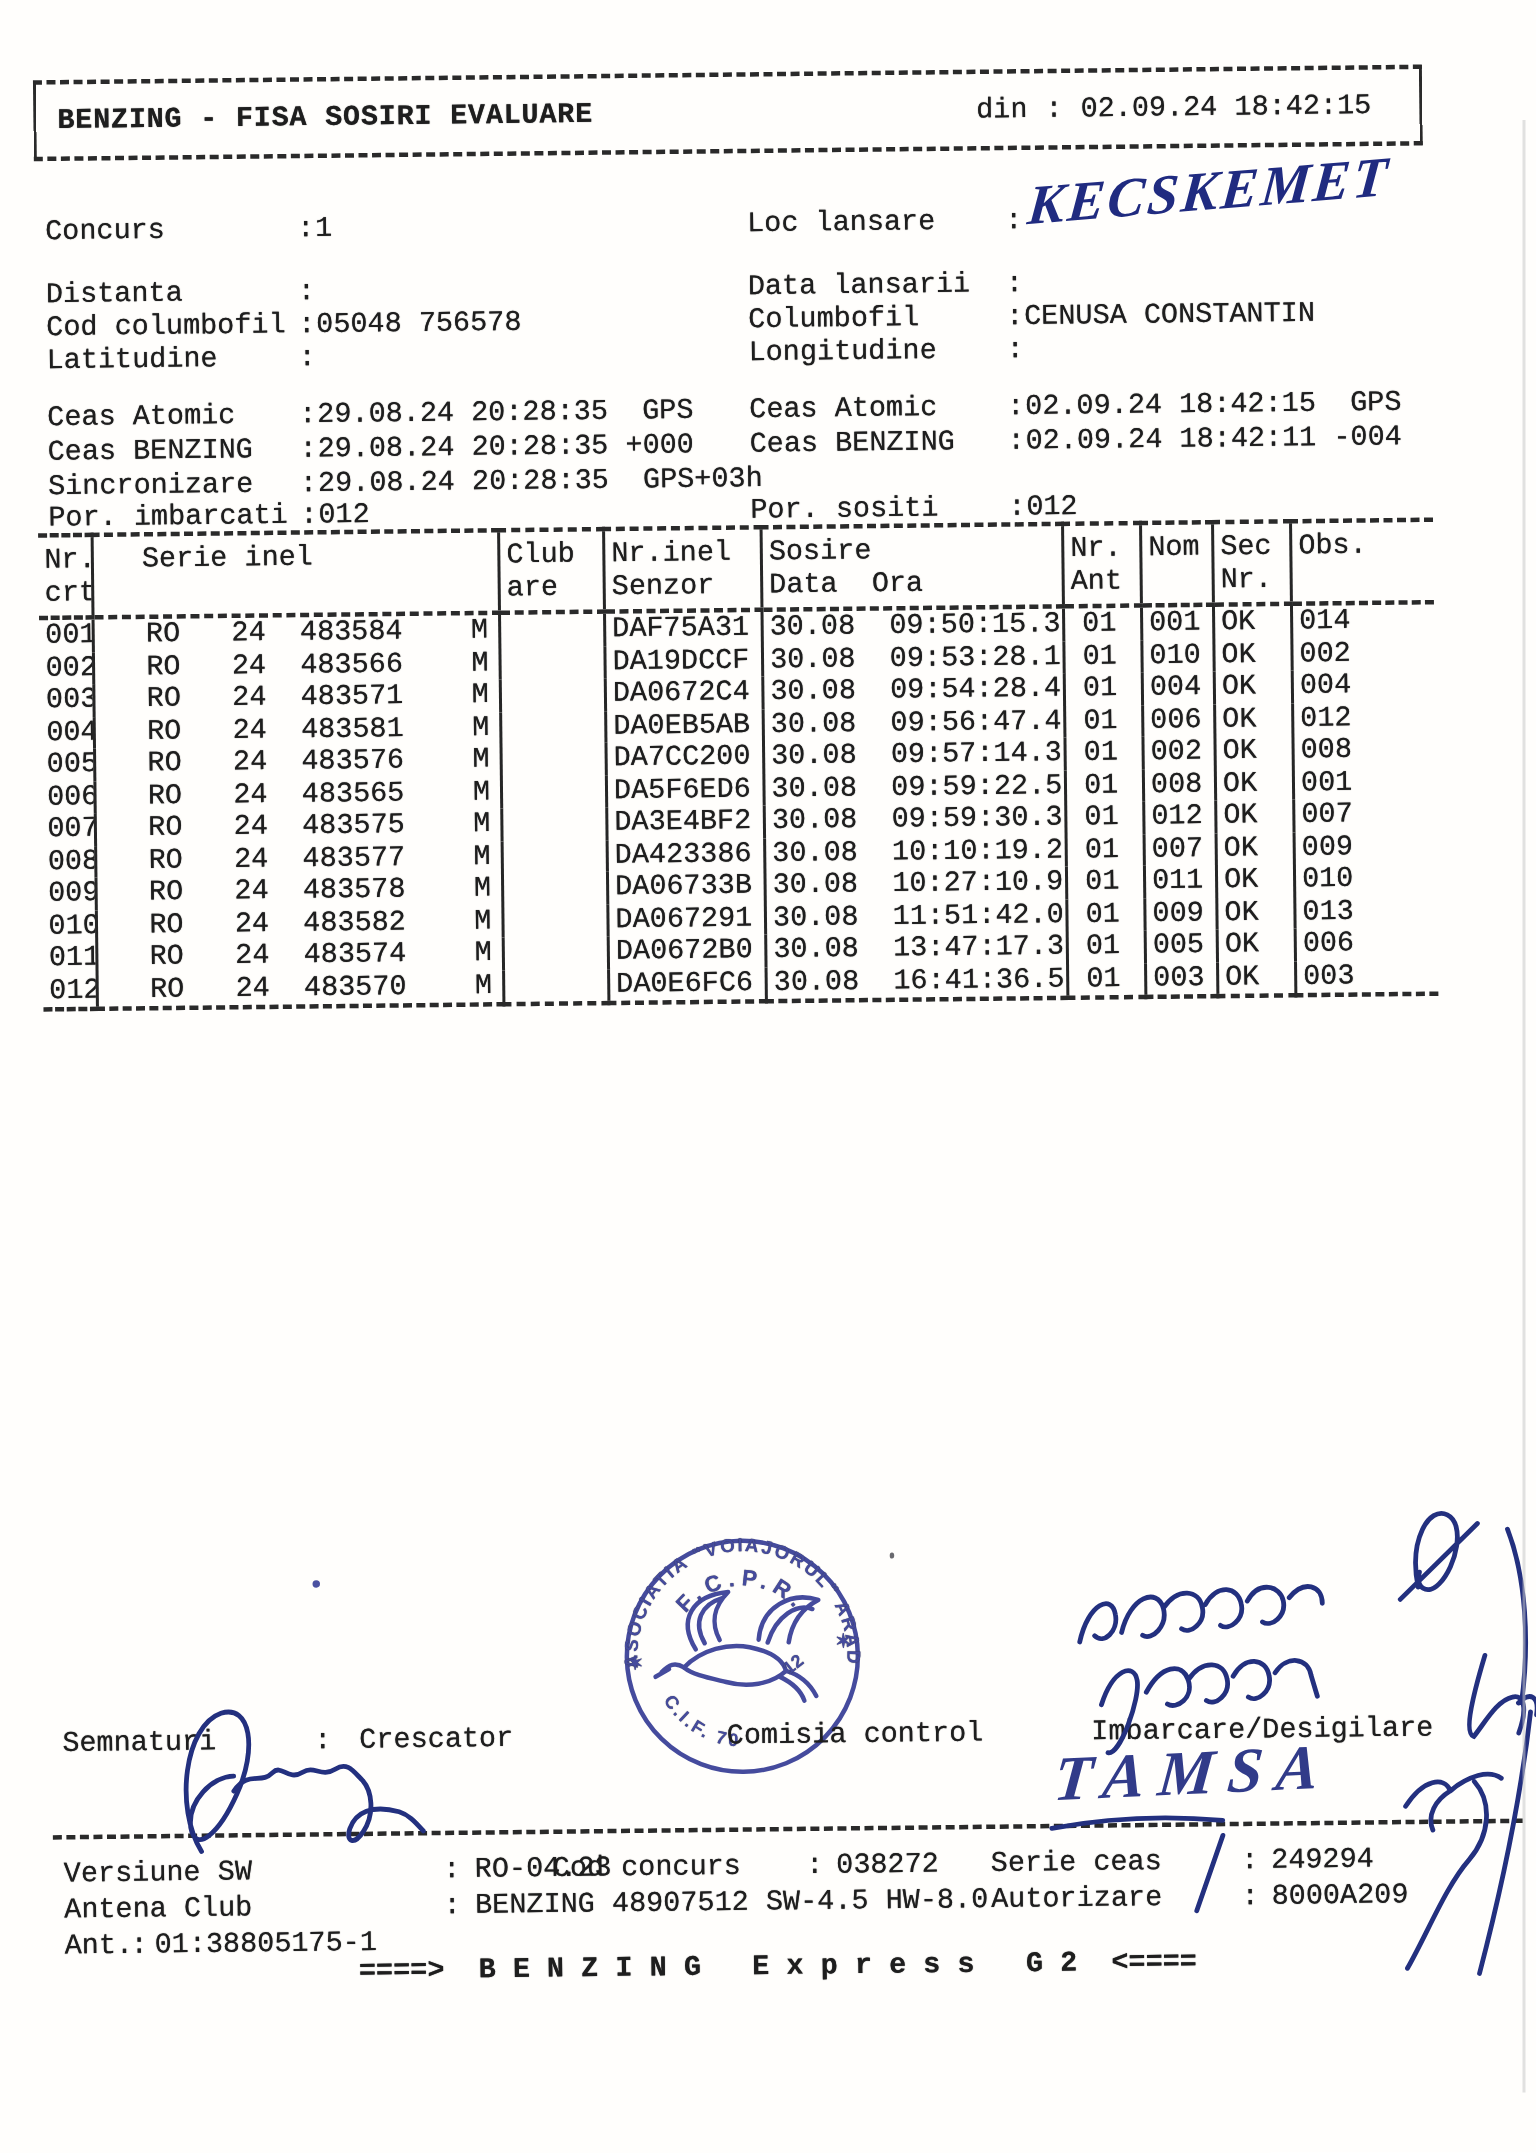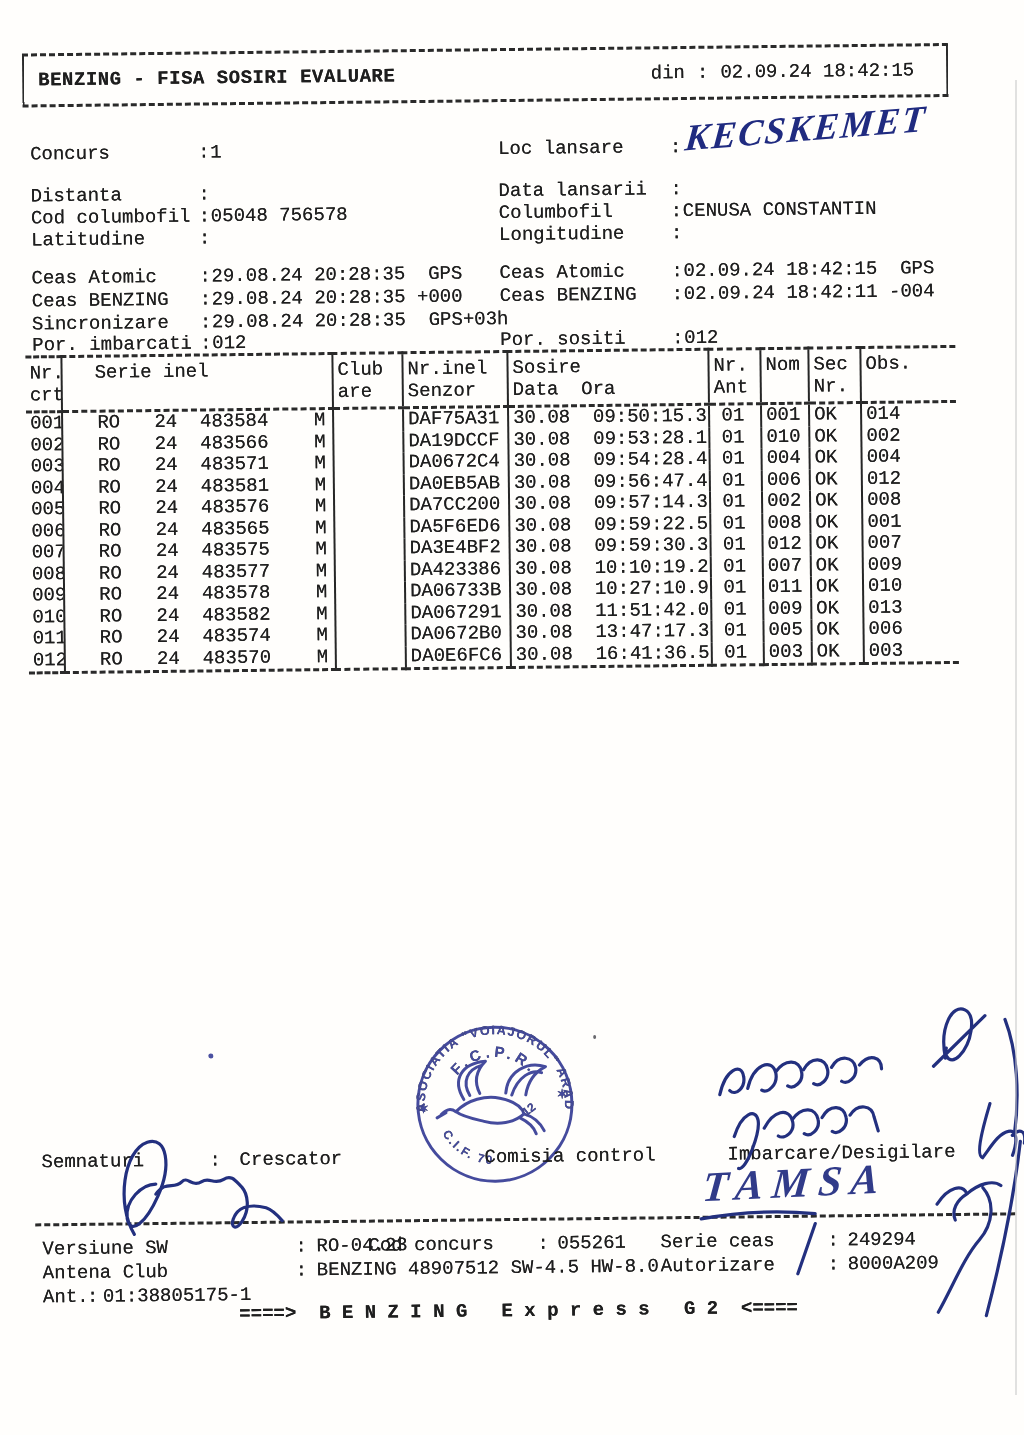--- a/index.html
+++ b/index.html
@@ -359,21 +359,21 @@
     <span class="inkdot" style="left:590px;top:1036px;width:3px;height:4px;background:#44444a;opacity:.8"></span>
 
     <div class="dash-line"></div>
 
     <div class="fl" style="top:1232px">
       <span style="left:0" data-bind="footer.versiune_label">Versiune SW</span>
       <span style="left:253px" data-bind="punct.colon">:</span>
       <span style="left:274px" data-bind="footer.versiune_value">RO-04.23</span>
       <span style="left:326px" data-bind="footer.cod_concurs_label">Cod concurs</span>
       <span style="left:495px" data-bind="punct.colon">:</span>
-      <span style="left:515px" data-bind="footer.cod_concurs_value">055261</span>
+      <span style="left:515px" data-bind="footer.cod_concurs_value">038272</span>
       <span style="left:618px" data-bind="footer.serie_ceas_label">Serie ceas</span>
       <span style="left:785px" data-bind="punct.colon">:</span>
       <span style="left:805px" data-bind="footer.serie_ceas_value">249294</span>
     </div>
     <div class="fl" style="top:1256px">
       <span style="left:0" data-bind="footer.antena_label">Antena Club</span>
       <span style="left:253px" data-bind="punct.colon">:</span>
       <span style="left:274px" data-bind="footer.antena_value">BENZING 48907512 SW-4.5 HW-8.0</span>
       <span style="left:618px" data-bind="footer.autorizare_label">Autorizare</span>
       <span style="left:785px" data-bind="punct.colon">:</span>

